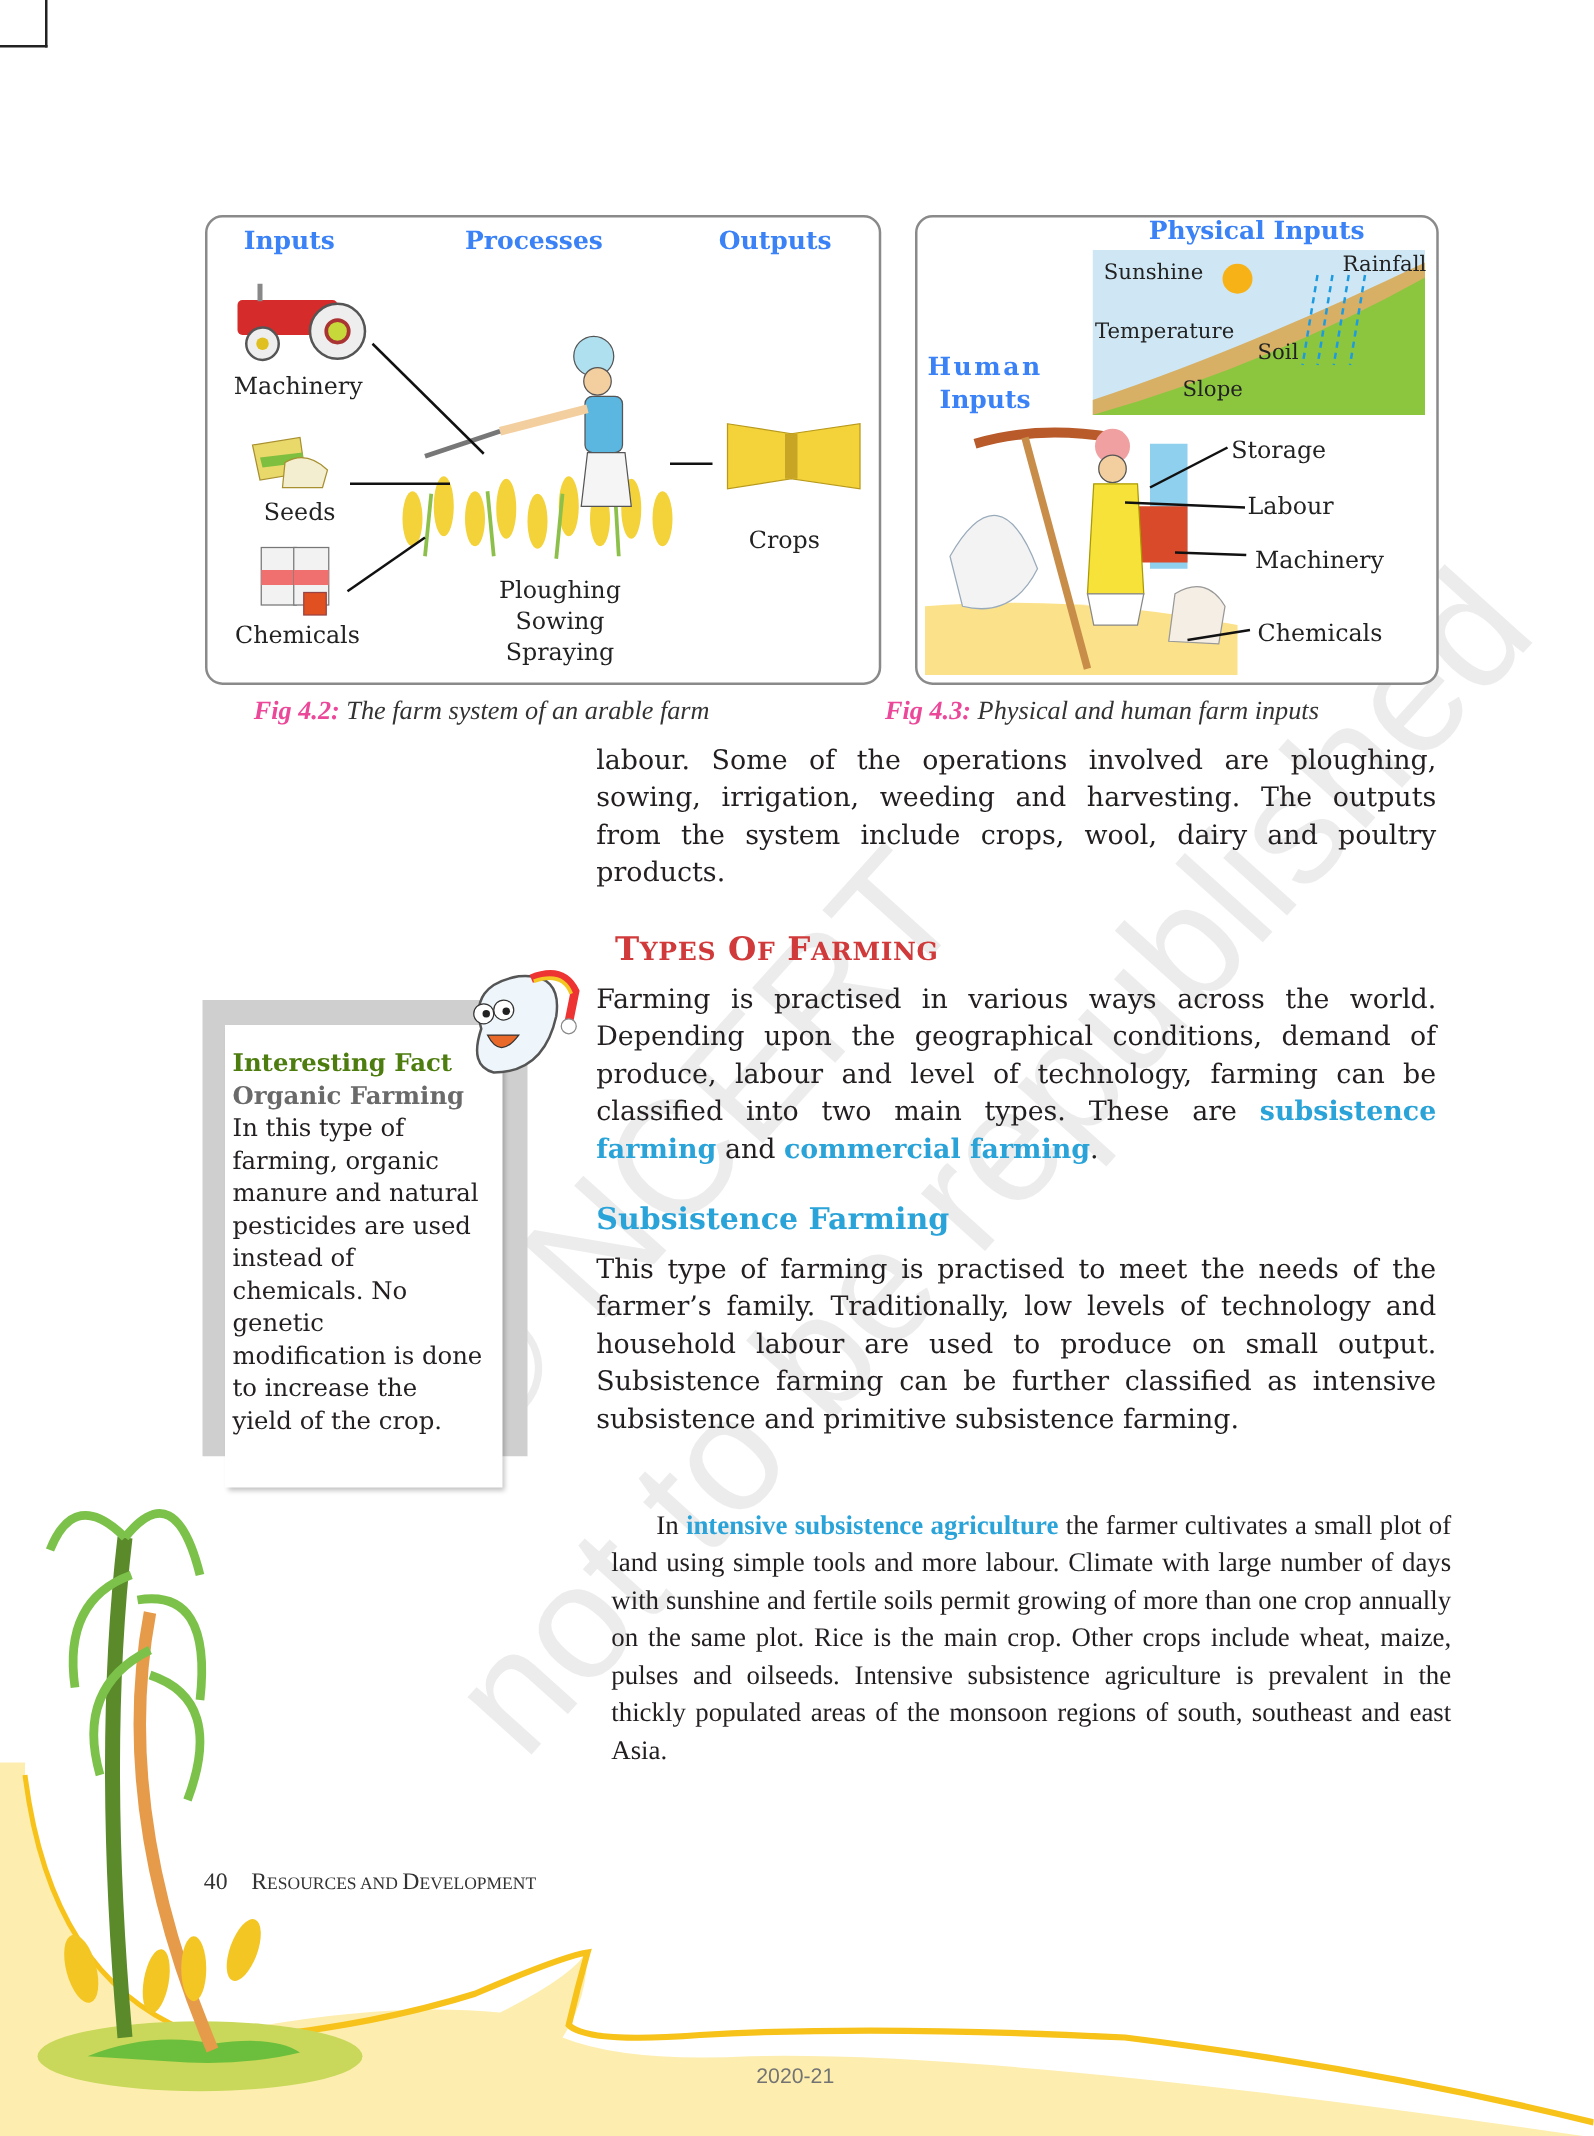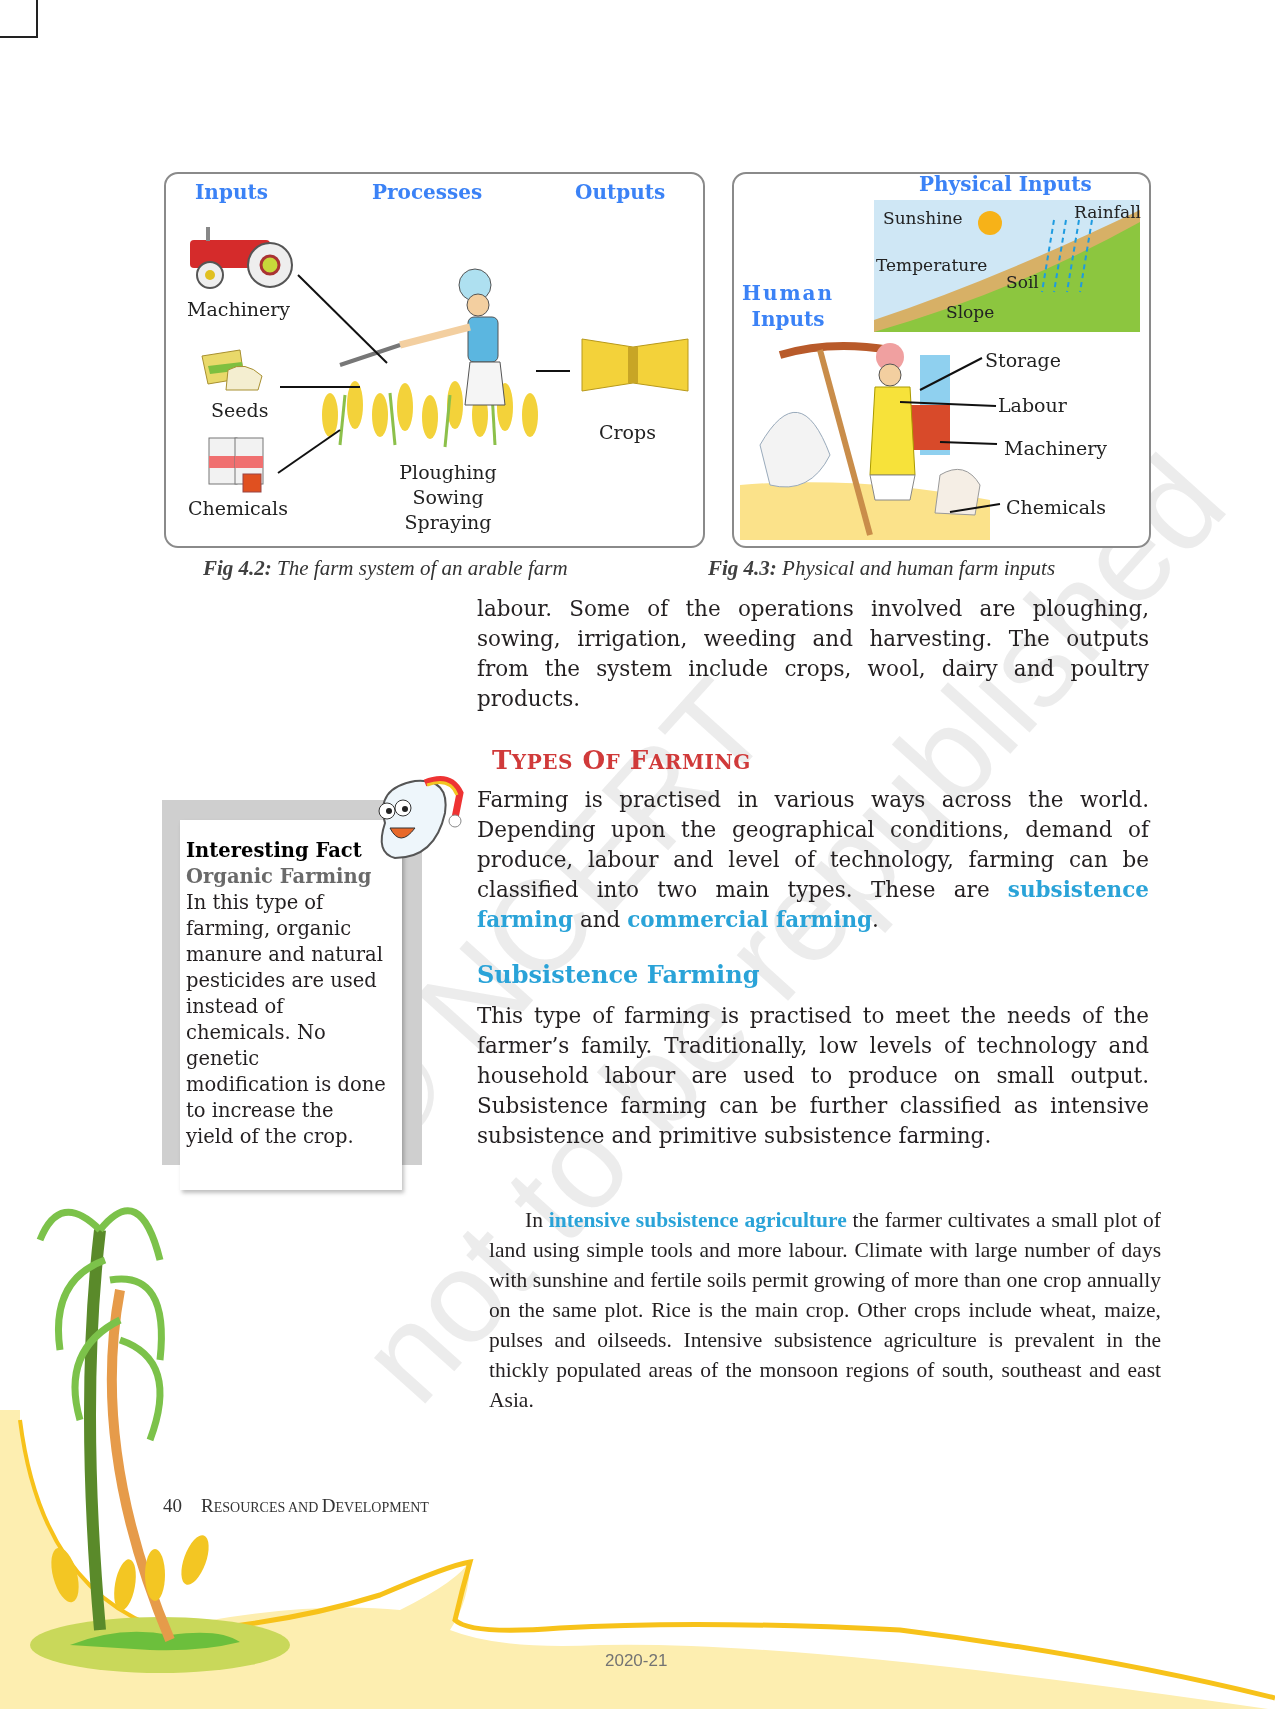--- a/index.html
+++ b/index.html
@@ -3,21 +3,21 @@
 <meta charset="utf-8">
 <style>
   html, body { margin:0; padding:0; }
   body { width:1275px; height:1709px; position:relative; background:#ffffff; overflow:hidden; font-family:"DejaVu Serif", serif; color:#231f20; }
   .abs { position:absolute; }
   .crop-mark { position:absolute; border-color:#222; border-style:solid; }
   .fig-box { position:absolute; border:2px solid #8a8a8a; border-radius:14px; background:#fff; }
   .fig-head { position:absolute; font-family:"DejaVu Serif", serif; font-weight:bold; font-size:20px; color:#3b82f6; }
   .fig-lbl { position:absolute; font-family:"DejaVu Serif", serif; font-size:19px; color:#222; text-align:center; line-height:25px; }
   .caption { position:absolute; font-family:"Liberation Serif", serif; font-style:italic; font-size:21px; color:#333; }
-  .caption b { font-weight:bold; color:#404040; }
+  .caption b { font-weight:bold; color:#ec4899; }
   .para { position:absolute; left:477px; width:672px; font-family:"DejaVu Serif", serif; font-size:21.5px; line-height:30px; text-align:justify; color:#231f20; }
   .hl { color:#2aa3d8; font-weight:bold; }
   .h-red { position:absolute; left:477px; font-family:"DejaVu Serif", serif; font-weight:bold; color:#d03a3a; font-size:26px; letter-spacing:0.5px;margin-left:15px; }
   .h-red .sm { font-size:20px; }
   .h-blue { position:absolute; left:477px; font-family:"DejaVu Serif", serif; font-weight:bold; color:#2aa3d8; font-size:24px; }
   .fact-box { position:absolute; left:162px; top:800px; width:260px; height:365px; background:#cfcfcf; }
   .fact-inner { position:absolute; left:18px; top:20px; width:222px; height:370px; background:#fff; box-shadow:2px 3px 4px rgba(0,0,0,0.25); }
   .fact-text { position:absolute; left:186px; top:838px; width:240px; font-family:"DejaVu Serif", serif; font-size:19.5px; line-height:26px; color:#231f20; }
   .footer-txt { position:absolute; font-family:"Liberation Serif", serif; font-size:19px; color:#333; }
   .year { position:absolute; font-family:"Liberation Sans", sans-serif; font-size:17px; color:#737373; }
@@ -217,21 +217,21 @@
   <circle cx="22" cy="38" r="8" fill="#fff" stroke="#333"></circle>
     <circle cx="38" cy="35" r="8" fill="#fff" stroke="#333"></circle>
   <circle cx="24" cy="38" r="3" fill="#222"></circle>
     <circle cx="40" cy="36" r="3" fill="#222"></circle>
   <path d="M25,55 Q35,75 50,55 Z" fill="#e8692a" stroke="#333"></path>
   <path d="M60,10 Q85,0 95,20 L90,45" stroke="#e33" stroke-width="7" fill="none"></path>
   <path d="M62,12 Q85,4 92,22" stroke="#f3c623" stroke-width="3" fill="none"></path>
   <circle cx="90" cy="48" r="6" fill="#fff" stroke="#888"></circle>
 </svg>
 <div class="fact-text">
-  <div style="color:#000000;font-weight:bold;">Interesting Fact</div>
+  <div style="color:#4d7c0f;font-weight:bold;">Interesting Fact</div>
   <div style="color:#6a6a6a;font-weight:bold;">Organic Farming</div>
   <div style="width:200px;">In this type of farming,  organic manure and natural pesticides are used instead of chemicals. No genetic modification is done  to increase the yield of the crop.</div>
 </div>
 
 <div class="footer-txt" style="left:163px;top:1495px;text-align:center;">
   <span>40</span>&nbsp;&nbsp;&nbsp;
   <span><span>R</span><span style="font-size:14px;">ESOURCES AND </span><span>D</span><span style="font-size:14px;">EVELOPMENT</span></span>
 </div>
 <div class="year" style="left:605px;top:1651px;">2020-21</div>
 

